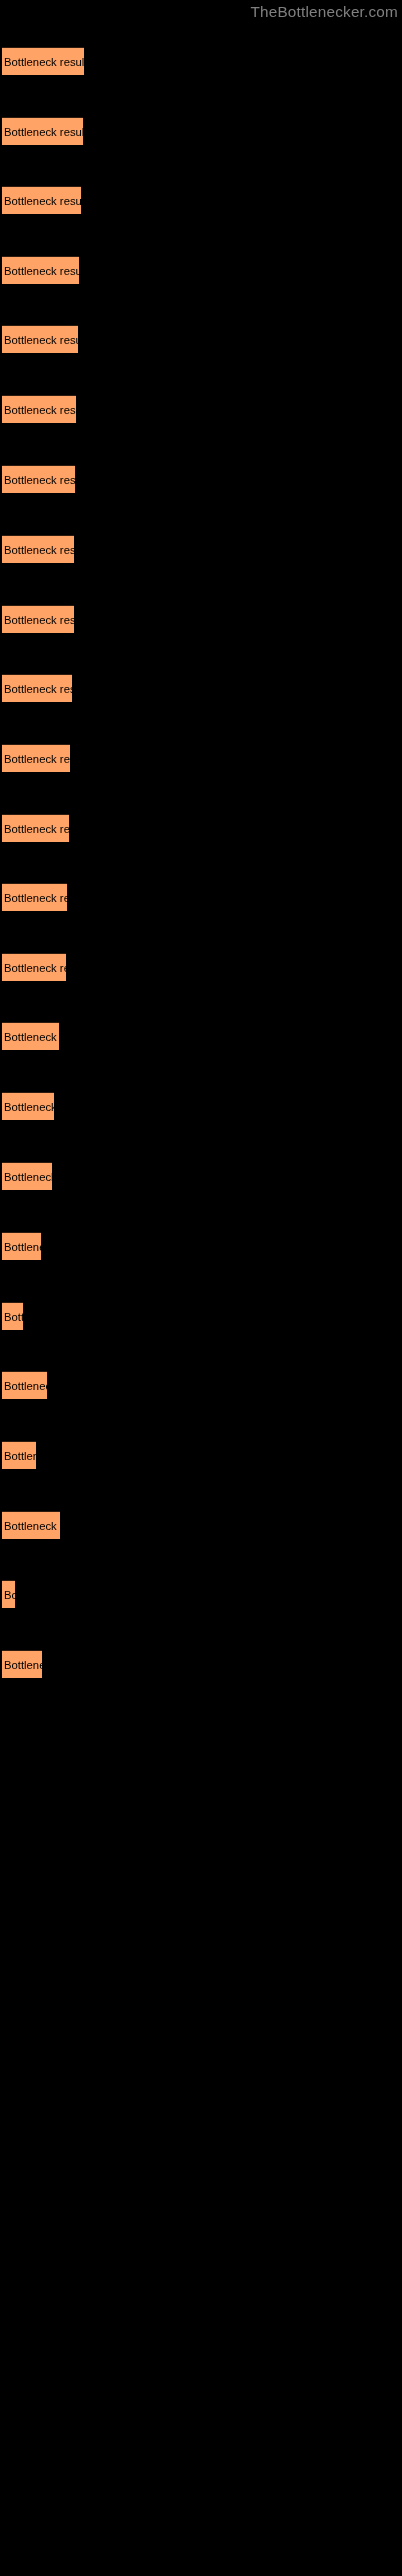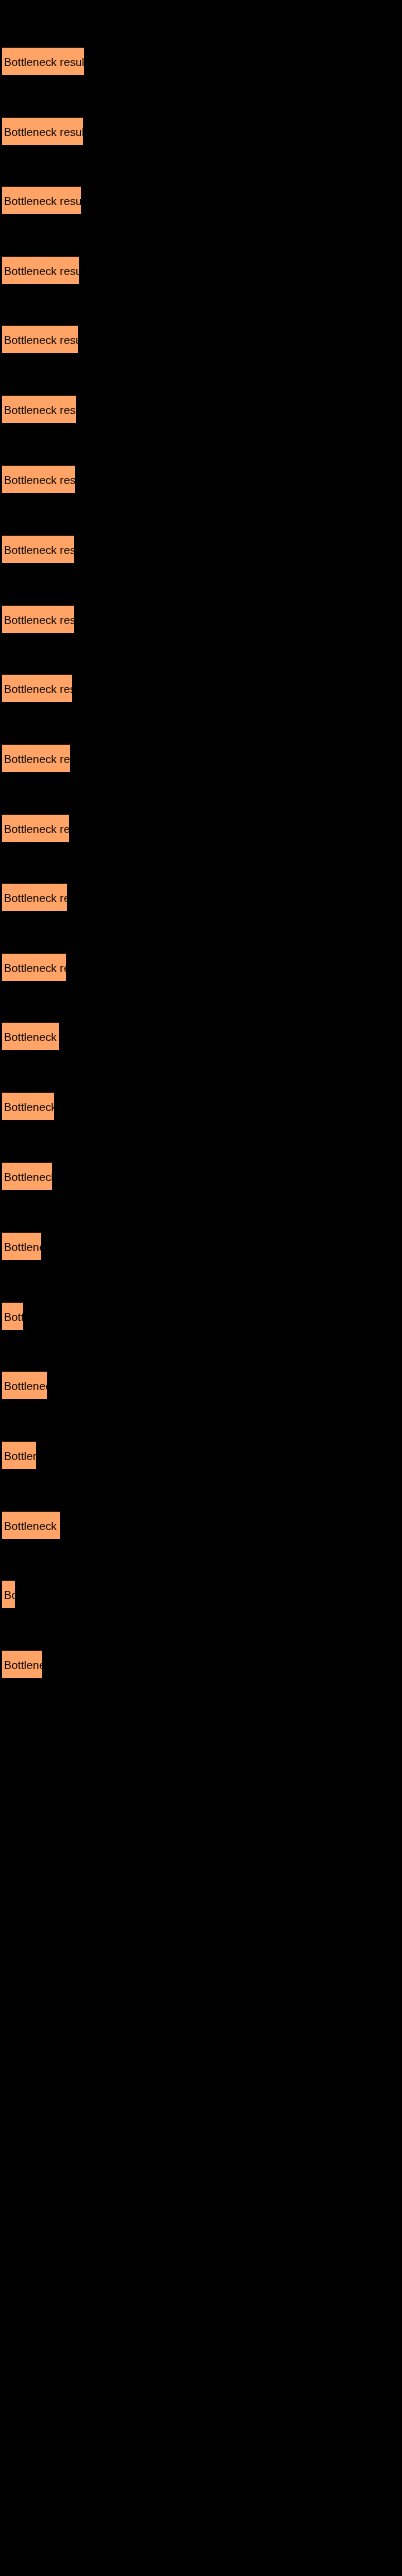--- a/index.html
+++ b/index.html
@@ -65,20 +65,21 @@
     font-size: 11.3px;
     line-height: 13px;
     white-space: nowrap;
   }
 </style>
 </head>
 <body style="background: rgb(0, 0, 0);">
 
 <div id="page" style="width: 403px; height: 2576px;">
 
+  <div id="site-title" style="color: rgb(128, 128, 128);">TheBottlenecker.com</div>
 
   <div id="chart-area">
       <div class="bar-row" style="top: 47px;">
         <div class="bar" style="width: 82px; background: rgb(255, 163, 102); border-top-color: rgb(43, 26, 13);">
           <span class="bar-label" style="color: rgb(0, 0, 0);">Bottleneck result</span>
         </div>
       </div>
       <div class="bar-row" style="top: 117px;">
         <div class="bar" style="width: 81px; background: rgb(255, 163, 102); border-top-color: rgb(43, 26, 13);">
           <span class="bar-label" style="color: rgb(0, 0, 0);">Bottleneck result</span>

